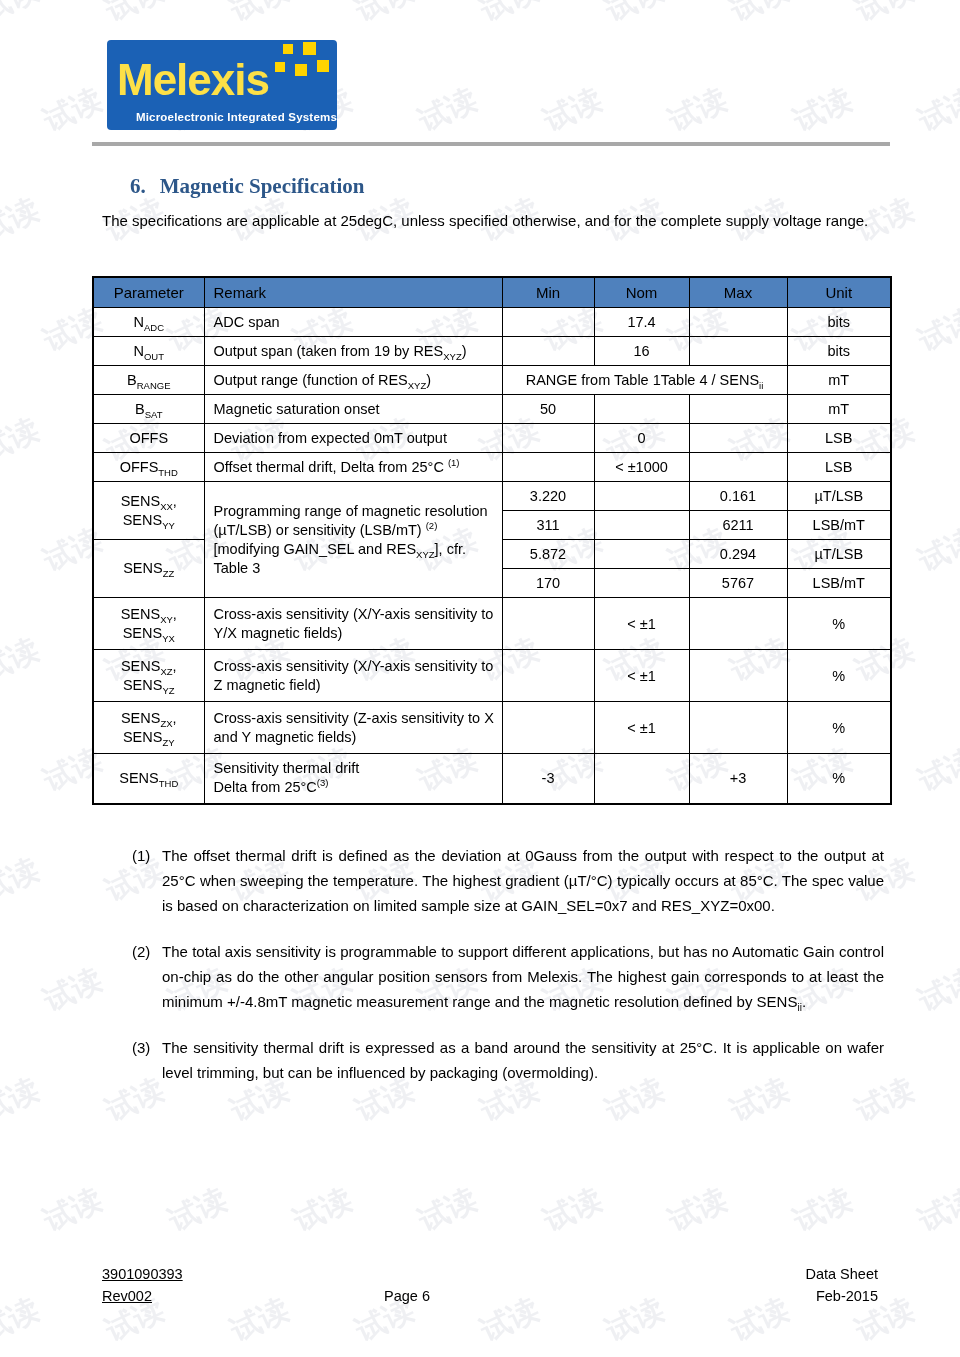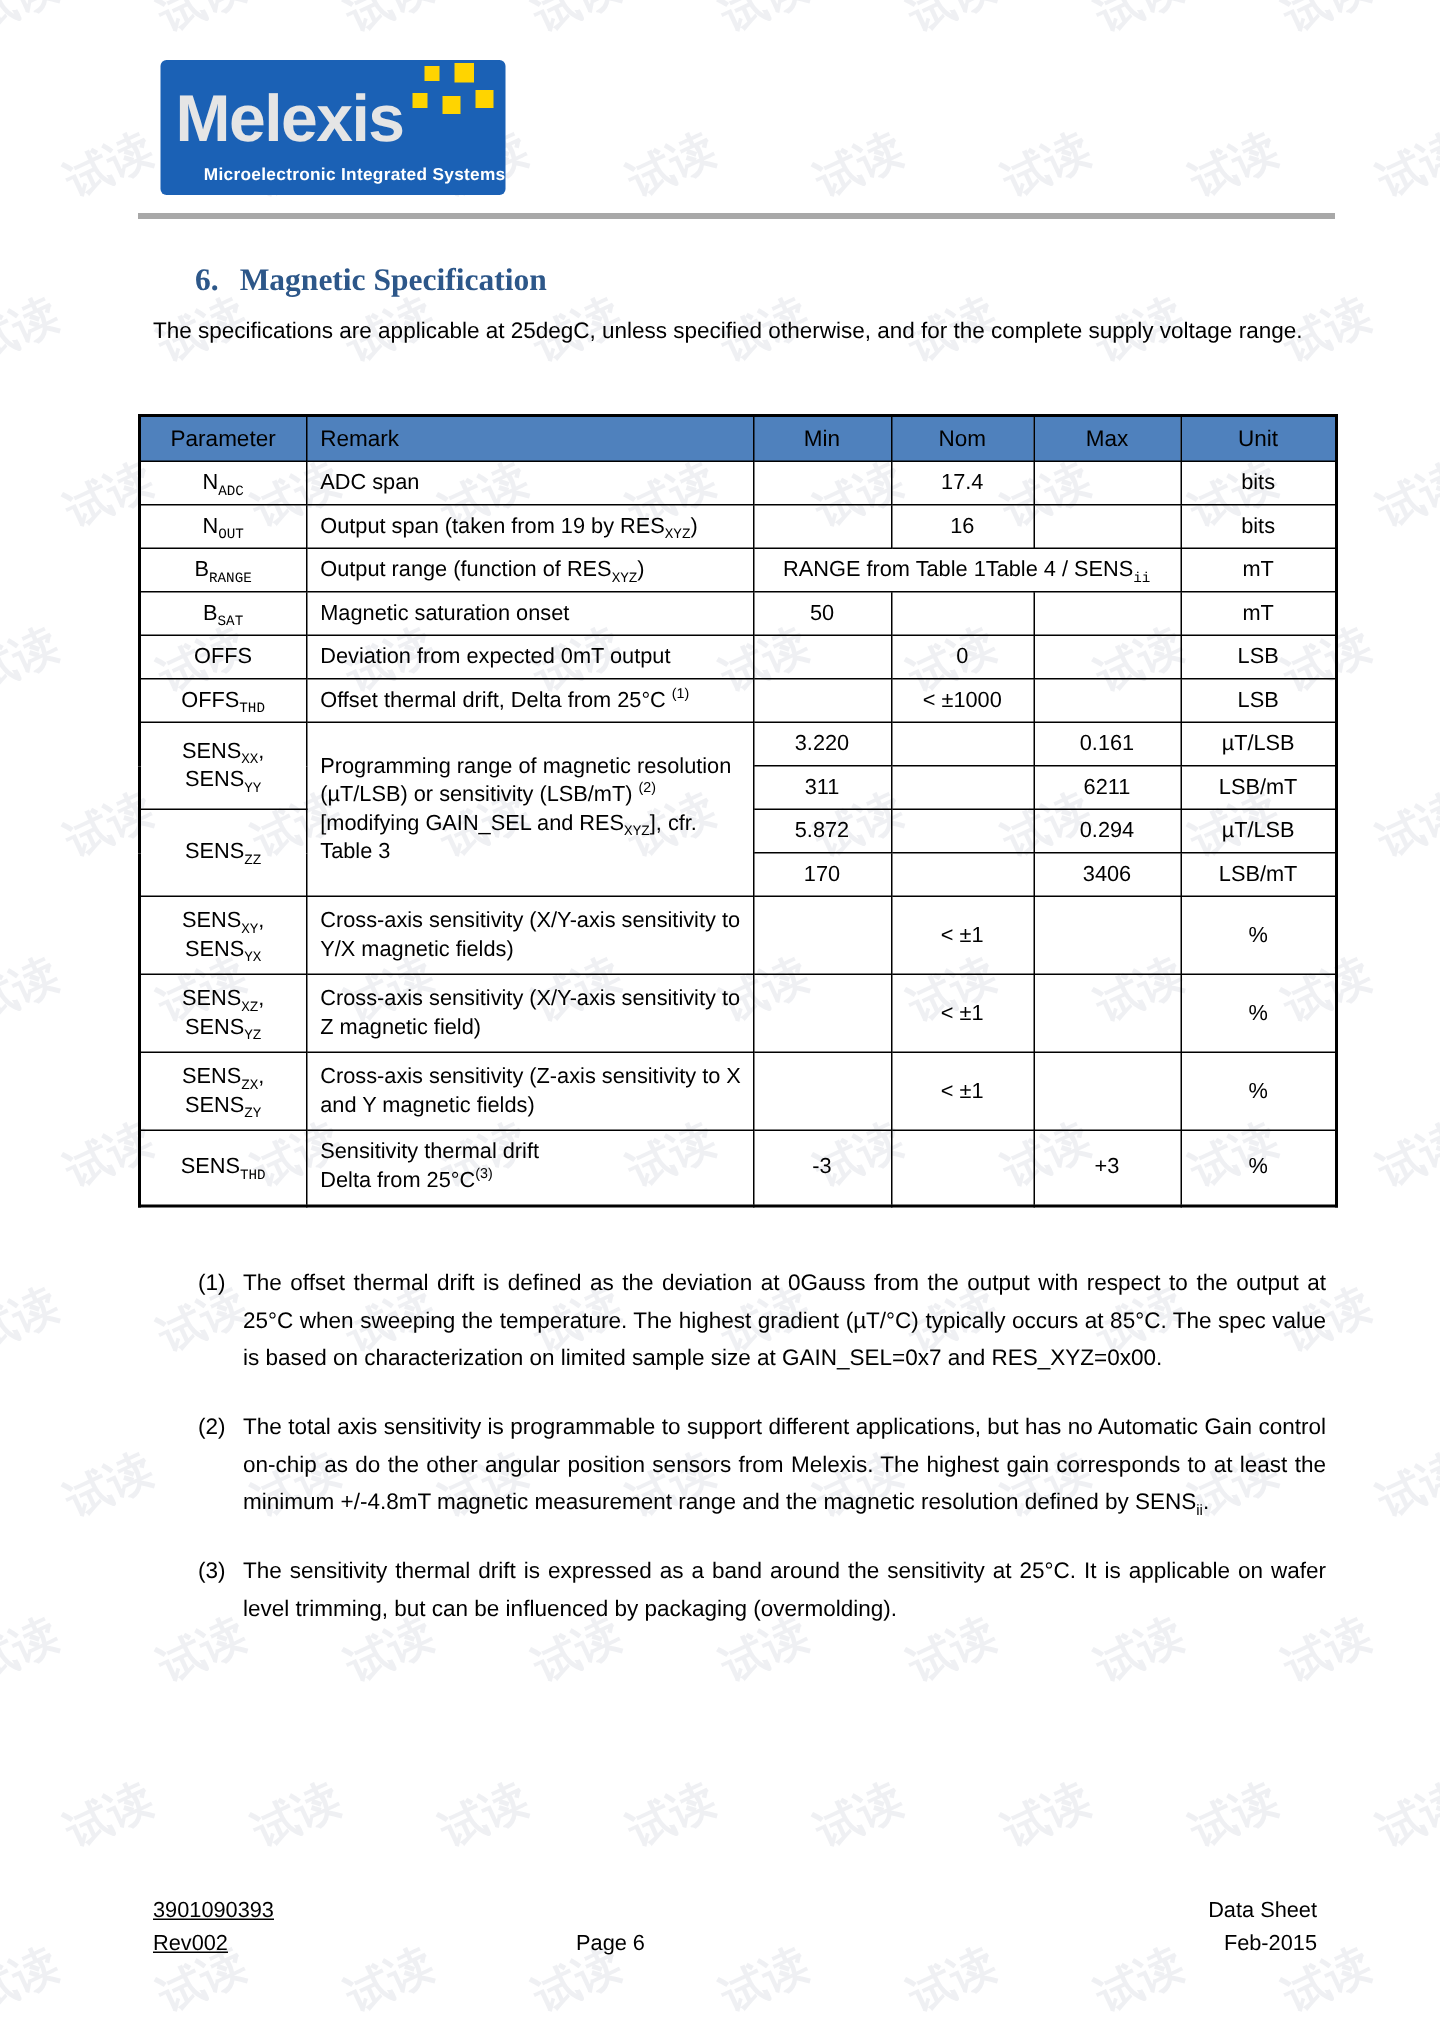--- a/index.html
+++ b/index.html
@@ -15,21 +15,21 @@
     white-space:nowrap;user-select:none;
   }
   .content{position:relative;z-index:1;}
   
   .logo{
     position:absolute;left:107px;top:40px;width:230px;height:90px;
     background:#1b61b5;border-radius:4px;
   }
   .logo .brand{
     position:absolute;left:10px;top:18px;width:200px;
-    color:#e5e5e5;font-size:44px;font-weight:bold;letter-spacing:-1px;line-height:44px;
+    color:#fde047;font-size:44px;font-weight:bold;letter-spacing:-1px;line-height:44px;
   }
   .logo .tagline{
     position:absolute;left:0;bottom:7px;width:100%;text-align:right;
     color:#fff;font-size:11.5px;font-weight:bold;letter-spacing:0.2px;
   }
   .logo .sq{position:absolute;background:#ffd400;}
   .hdr-right{position:absolute;right:70px;top:52px;text-align:right;}
   .product-title{font-size:31px;font-weight:bold;font-style:italic;line-height:32px;}
   .subtitle{font-size:17px;font-weight:bold;font-style:italic;margin-top:7px;}
   .hrule{position:absolute;left:92px;top:142px;width:798px;height:4px;background:#a8a8a8;}
@@ -53,21 +53,21 @@
     border:1px solid #000;text-align:center;vertical-align:middle;padding:2px 4px;
   }
   .spec-table thead th{
     background:#4f81bd;color:#000;font-weight:normal;font-size:15px;height:25px;
   }
   .spec-table thead th.l{text-align:left;padding-left:9px;}
   .spec-table td.remark{text-align:left;padding-left:9px;line-height:19px;}
   .spec-table tr.h1{height:29px;}
   .spec-table tr.h2{height:52px;}
   .spec-table tr.h3{height:50px;}
-  .spec-table sub{font-size:9.5px;line-height:0;font-family:Liberation Mono, monospace;}
+  .spec-table sub{font-size:9.5px;line-height:0;}
   .spec-table sup{font-size:9.5px;line-height:0;}
   .spec-table td.param{line-height:19px;}
   
   .footnotes{position:absolute;left:132px;top:843px;width:752px;}
   .fn{display:flex;margin-bottom:21px;font-size:15px;line-height:25px;}
   .fn .marker{flex:0 0 30px;}
   .fn .txt{flex:1;text-align:justify;}
   .fn sub{font-size:10px;line-height:0;}
   
   .footer{position:absolute;left:0;top:1263px;width:960px;font-size:14.5px;line-height:22px;}
@@ -288,21 +288,21 @@
       <tr class="h1">
         <td class="param" rowspan="2">SENS<sub>ZZ</sub></td>
         <td>5.872</td>
         <td></td>
         <td>0.294</td>
         <td>µT/LSB</td>
       </tr>
       <tr class="h1">
         <td>170</td>
         <td></td>
-        <td>3406</td>
+        <td>5767</td>
         <td>LSB/mT</td>
       </tr>
       <tr class="h2">
         <td class="param">SENS<sub>XY</sub>,<br>SENS<sub>YX</sub></td>
         <td class="remark">Cross-axis sensitivity (X/Y-axis sensitivity to Y/X magnetic fields)</td>
         <td></td>
         <td>&lt; ±1</td>
         <td></td>
         <td>%</td>
       </tr>

